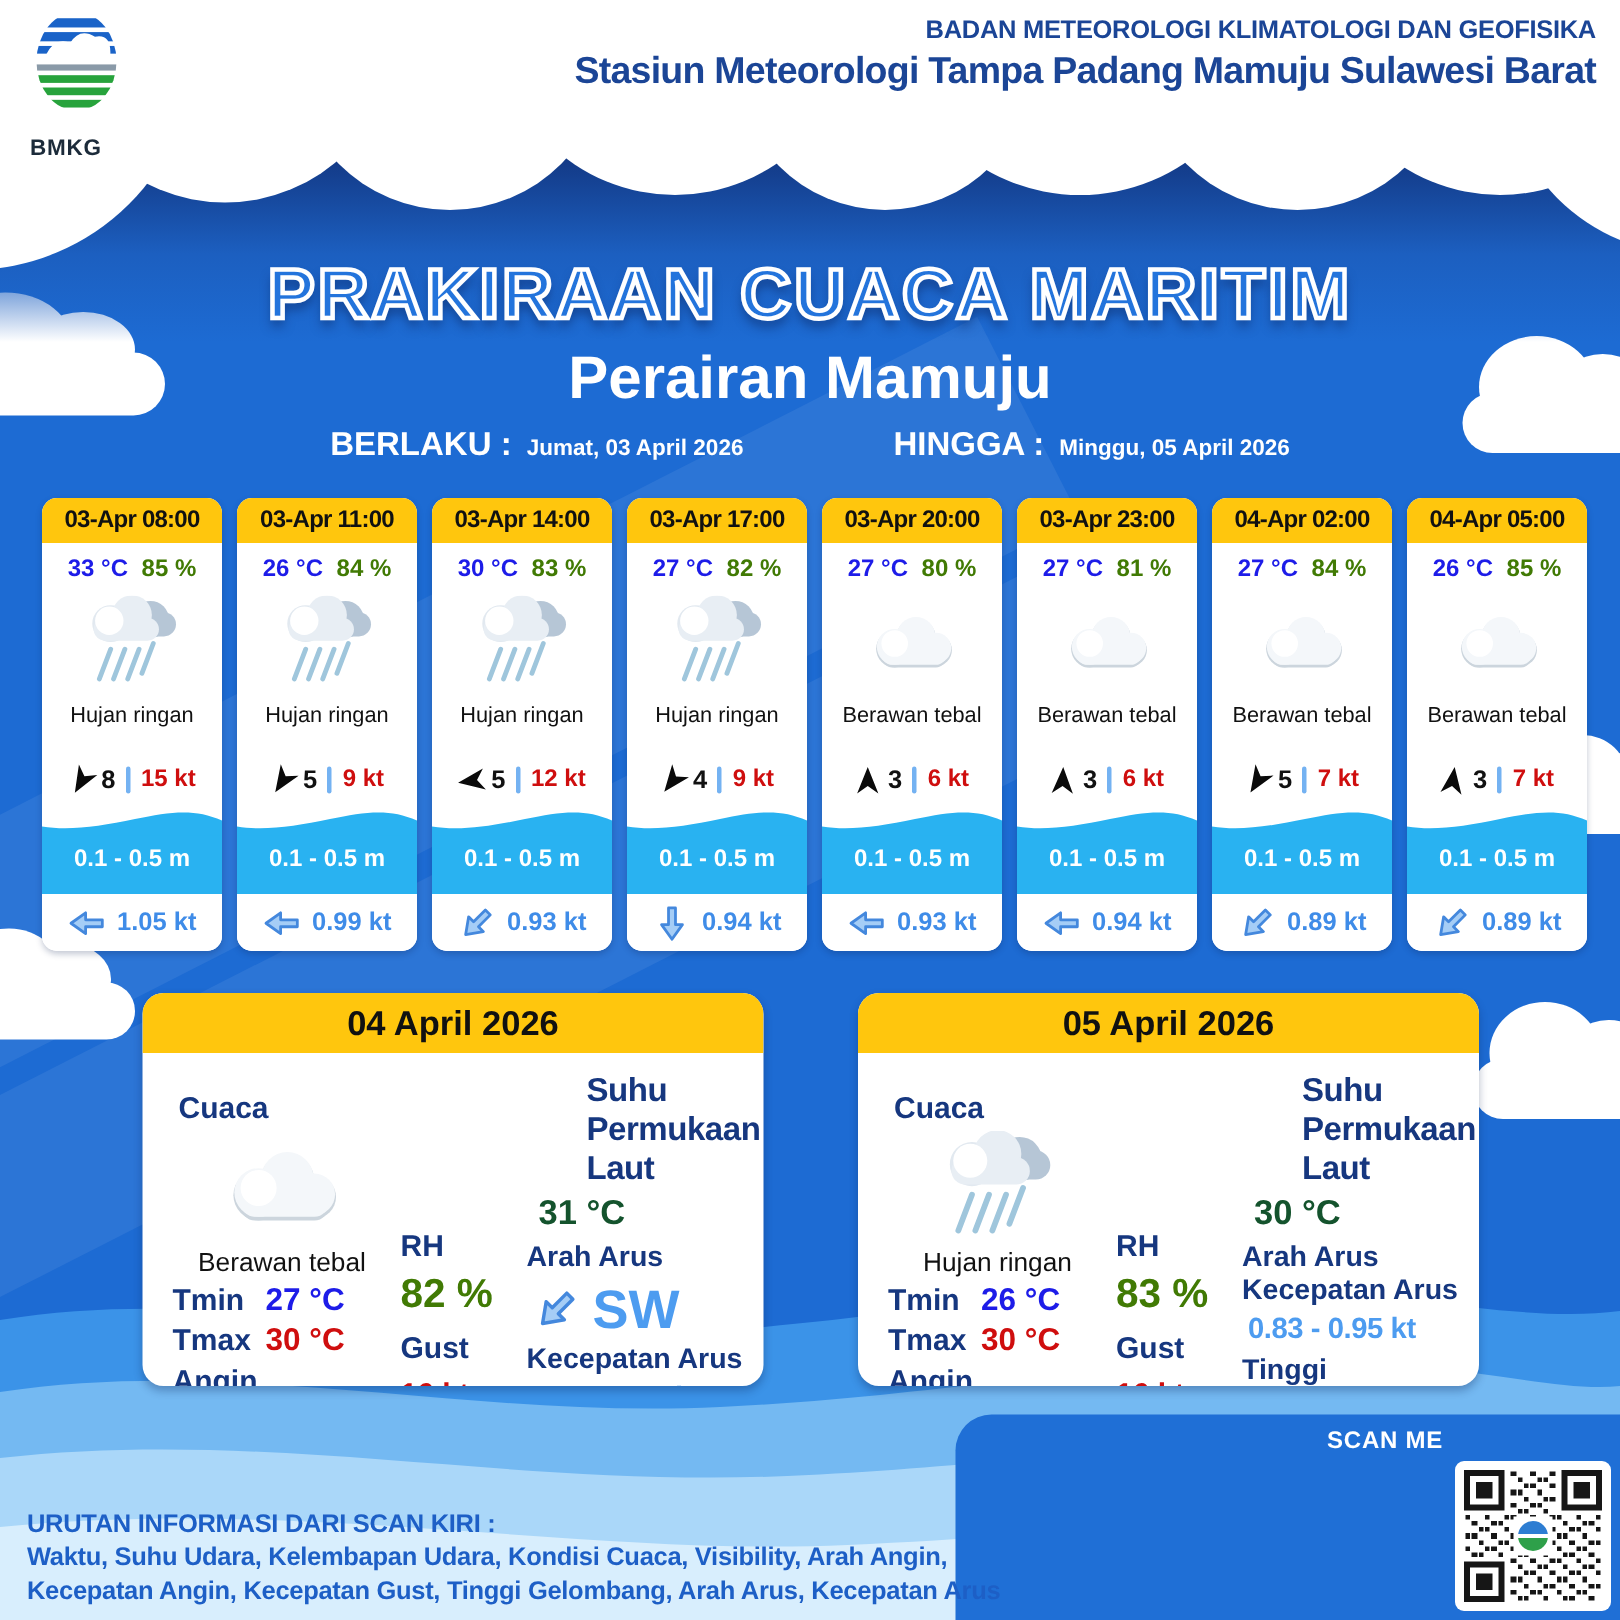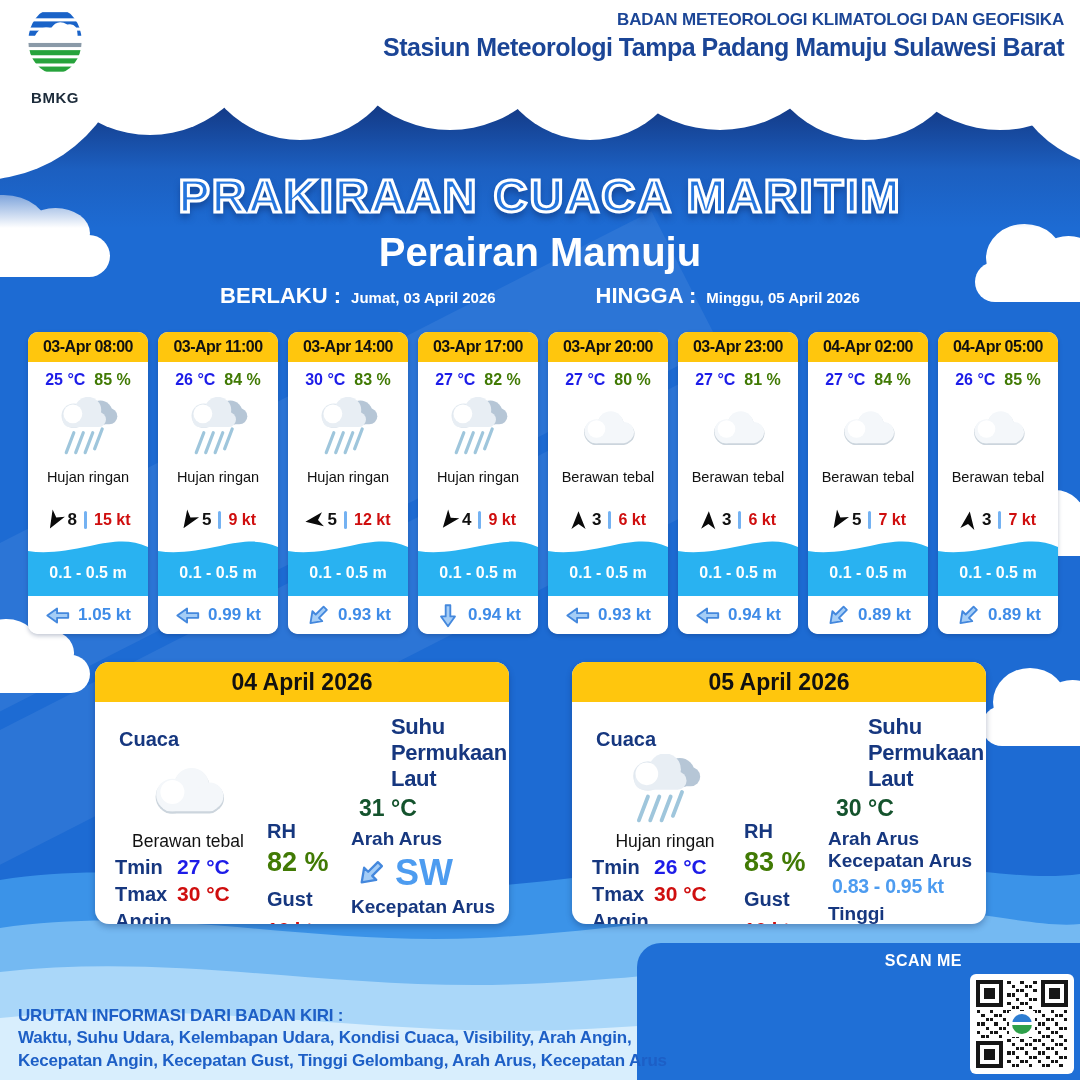--- a/index.html
+++ b/index.html
@@ -16,21 +16,21 @@
   .sc3{left:195px;top:-70px;width:210px;height:210px;}
   .sc4{left:330px;top:-110px;width:240px;height:240px;}
   .sc5{left:490px;top:-60px;width:200px;height:200px;}
   .sc6{left:595px;top:-120px;width:250px;height:250px;}
   .sc7{left:760px;top:-70px;width:210px;height:210px;}
   .sc8{left:880px;top:-110px;width:240px;height:240px;}
   .sc9{left:1000px;top:-90px;width:260px;height:260px;}
   .hdr-text{position:absolute;top:10px;right:16px;text-align:right;z-index:8;color:#1b4596;}
   .hdr-line1{font-size:17px;font-weight:bold;letter-spacing:-0.2px;}
   .hdr-line2{font-size:25px;font-weight:bold;letter-spacing:-0.5px;margin-top:3px;}
-  .logo-wrap{position:absolute;left:20px;top:6px;z-index:8;width:70px;text-align:center;}
+  .logo-wrap{position:absolute;left:20px;top:6px;z-index:8;width:70px;}
   .logo-label{font-size:15px;font-weight:bold;color:#1c2b3a;margin-top:1px;letter-spacing:0.5px;}
 
   
   .cloud{position:absolute;background:#ffffff;border-radius:40px;z-index:3;}
   .cloud::before,.cloud::after{content:'';position:absolute;background:#ffffff;border-radius:50%;}
   .cloud::before{width:55%;height:170%;left:8%;bottom:25%;}
   .cloud::after{width:42%;height:120%;right:12%;bottom:45%;}
   .cl-a{left:-55px;top:235px;width:165px;height:42px;}
   .cl-b{left:975px;top:262px;width:140px;height:40px;}
   .cl-c{left:1016px;top:522px;width:110px;height:34px;}
@@ -240,21 +240,21 @@
       <span class="lbl">HINGGA :</span>
       <span class="val">Minggu, 05 April 2026</span>
     </div>
   </div>
 
   <div class="cards">
 
     <div class="card">
       <div class="card-time">03-Apr 08:00</div>
       <div class="card-temps">
-          <span class="t-air">25 °C</span>
+          <span class="t-air">33 °C</span>
           <span class="t-rh">85 %</span>
         </div>
       <div class="card-icon">
           <svg width="70" height="64">
             <use href="#sym-rain"></use>
           </svg>
         </div>
       <div class="card-desc">Hujan ringan</div>
       <div class="card-wind">
         <span class="rot" style="transform: rotate(210deg);">
@@ -795,18 +795,18 @@
       </div>
     <div class="qf tl"></div>
     <div class="qf tr"></div>
     <div class="qf bl"></div>
     <div class="qr-logo">
         <b></b>
       </div>
   </div>
 
   <div class="footer-text">
-    <div>URUTAN INFORMASI DARI BADAN KIRI :</div>
+    <div>URUTAN INFORMASI DARI SCAN KIRI :</div>
     <div>Waktu, Suhu Udara, Kelembapan Udara, Kondisi Cuaca, Visibility, Arah Angin,</div>
     <div>Kecepatan Angin, Kecepatan Gust, Tinggi Gelombang, Arah Arus, Kecepatan Arus</div>
   </div>
 
 </div>
 
 </body></html>

